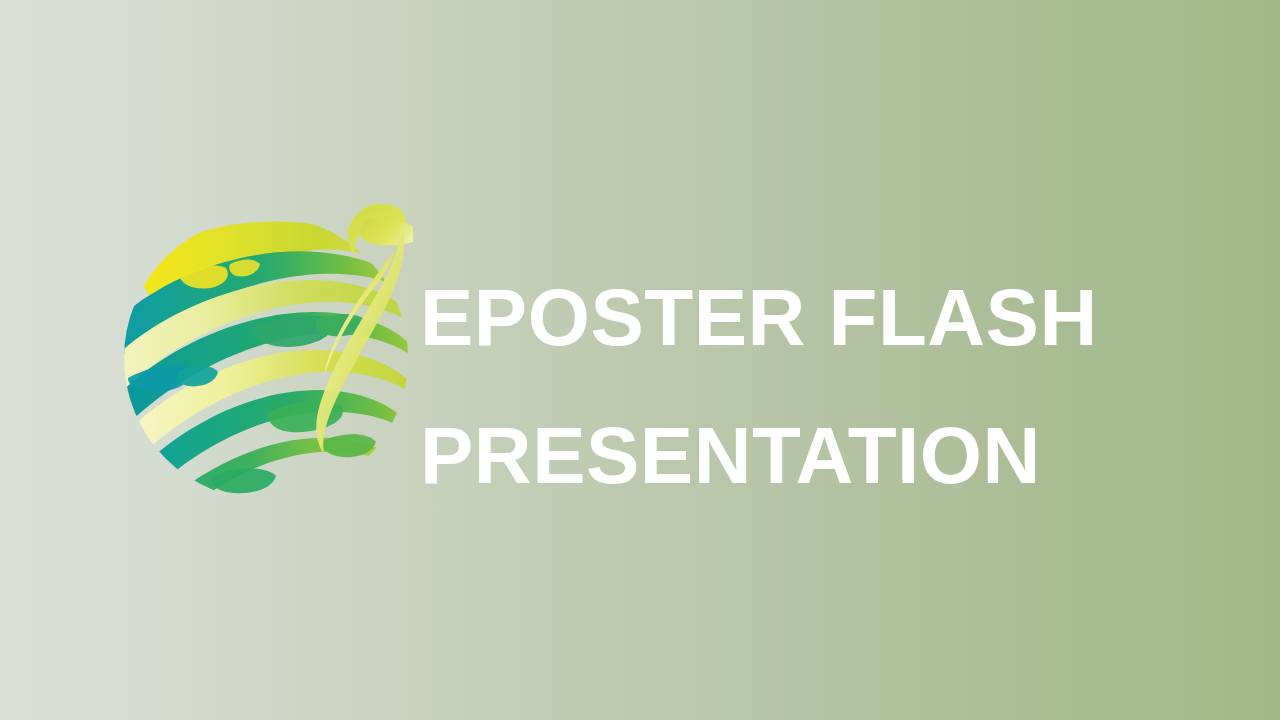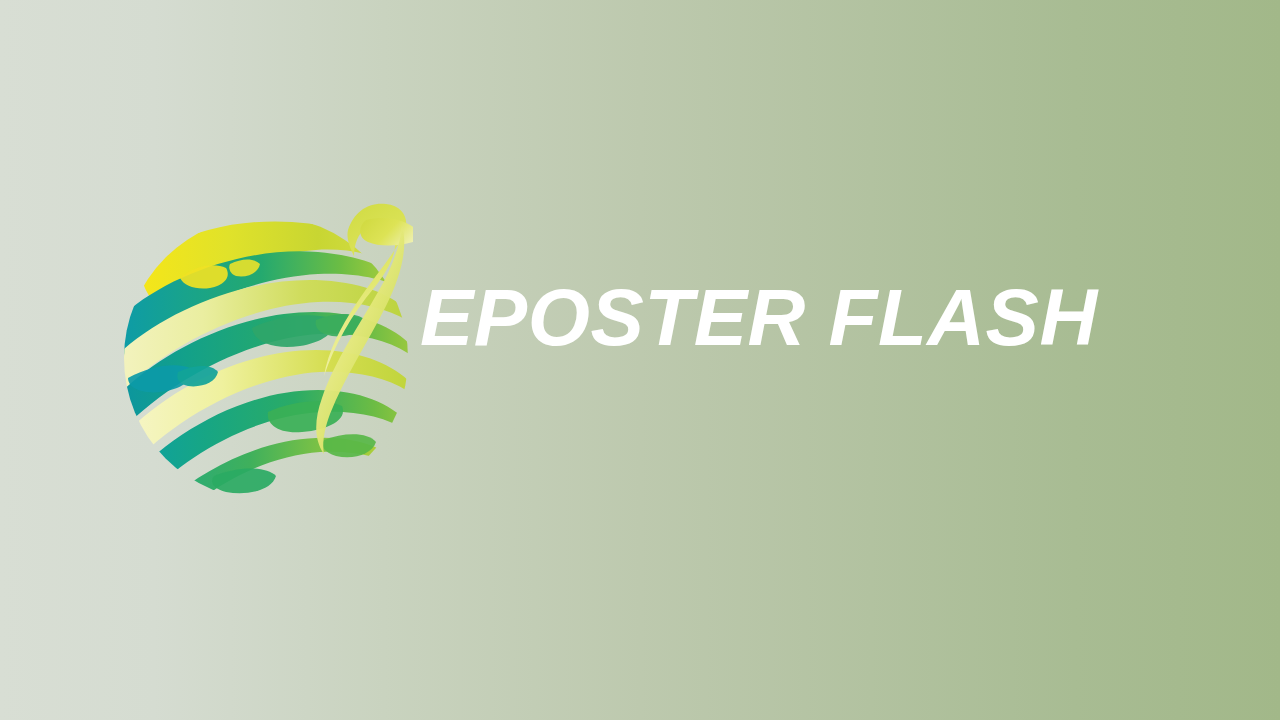--- a/index.html
+++ b/index.html
@@ -17,21 +17,20 @@
     background: linear-gradient(
       to right,
       #d8ded4 0%,
       #d5dcd1 12%,
       #c9d3bf 30%,
       #bdc9ae 50%,
       #b2c2a0 68%,
       #a8bc93 84%,
       #a2b889 100%
     );
-    font-style: italic;
   }
 
   
   #logo {
     position: absolute;
     left: 118px;
     top: 200px;
     width: 295px;
     height: 315px;
   }
@@ -188,15 +187,16 @@
 
         <path d="M 284 26 C 290 46 284 74 268 106 C 250 142 226 178 212 214
                  C 206 230 204 244 206 254 C 196 240 196 220 204 198
                  C 216 162 242 124 260 92 C 274 68 282 46 284 26 Z" fill="url(#gTail)" opacity="0.96"></path>
       </g>
     </svg>
   </div>
 
   <div id="title-block">
     <div class="title-line">EPOSTER FLASH</div>
+    <div class="title-line">PRESENTATION</div>
   </div>
 
 </div>
 
 </body></html>

